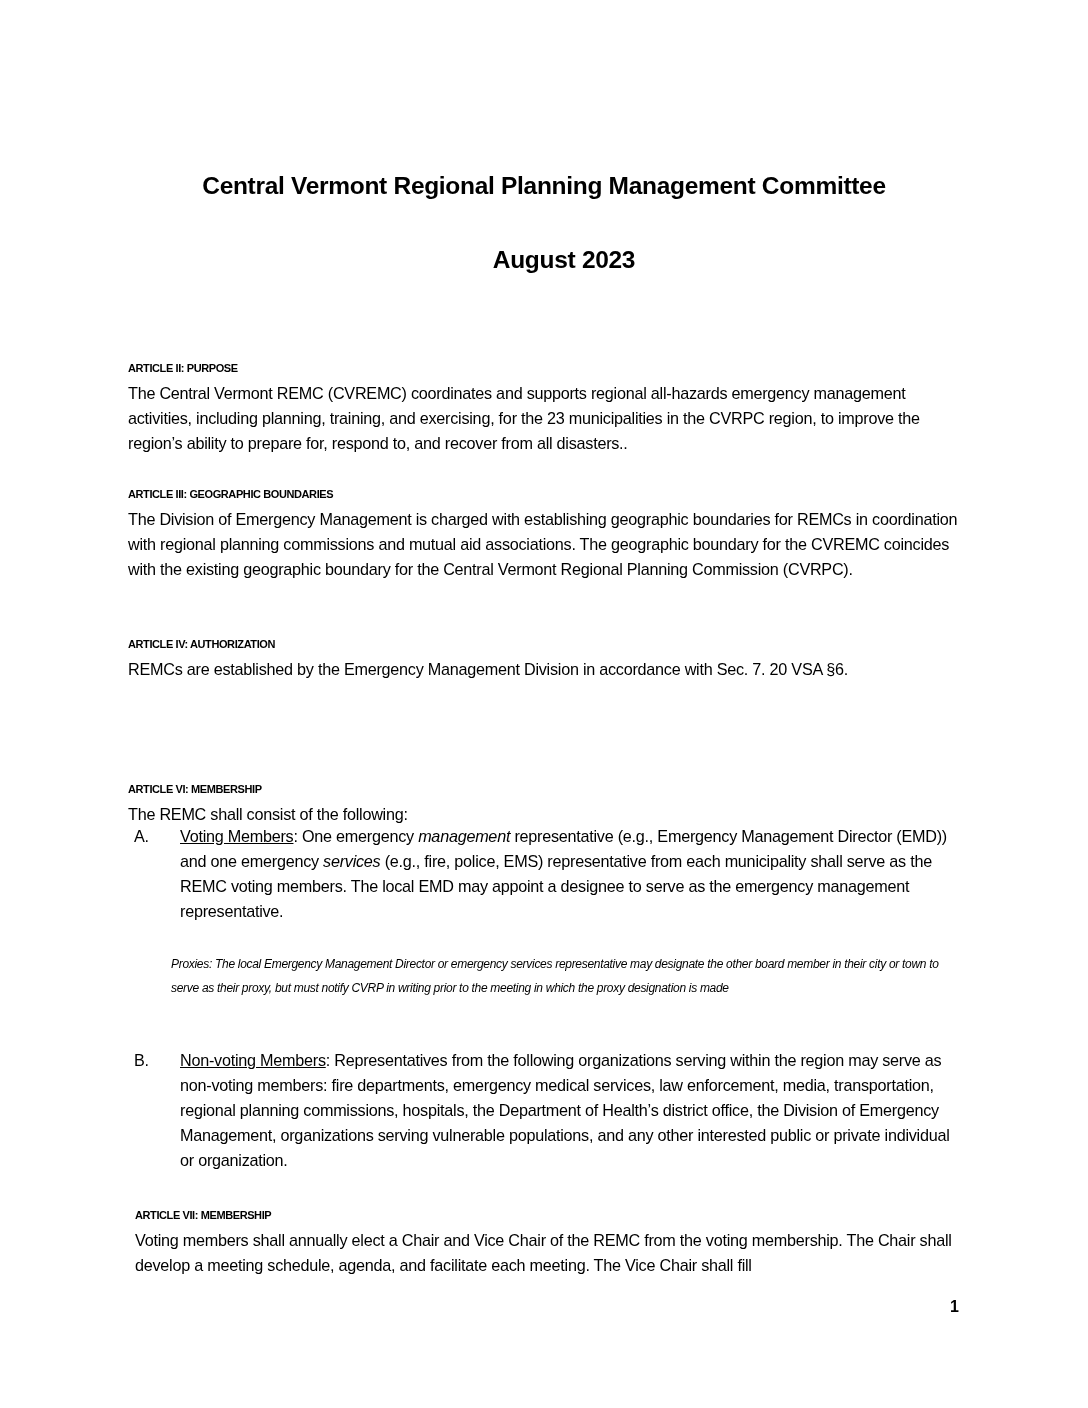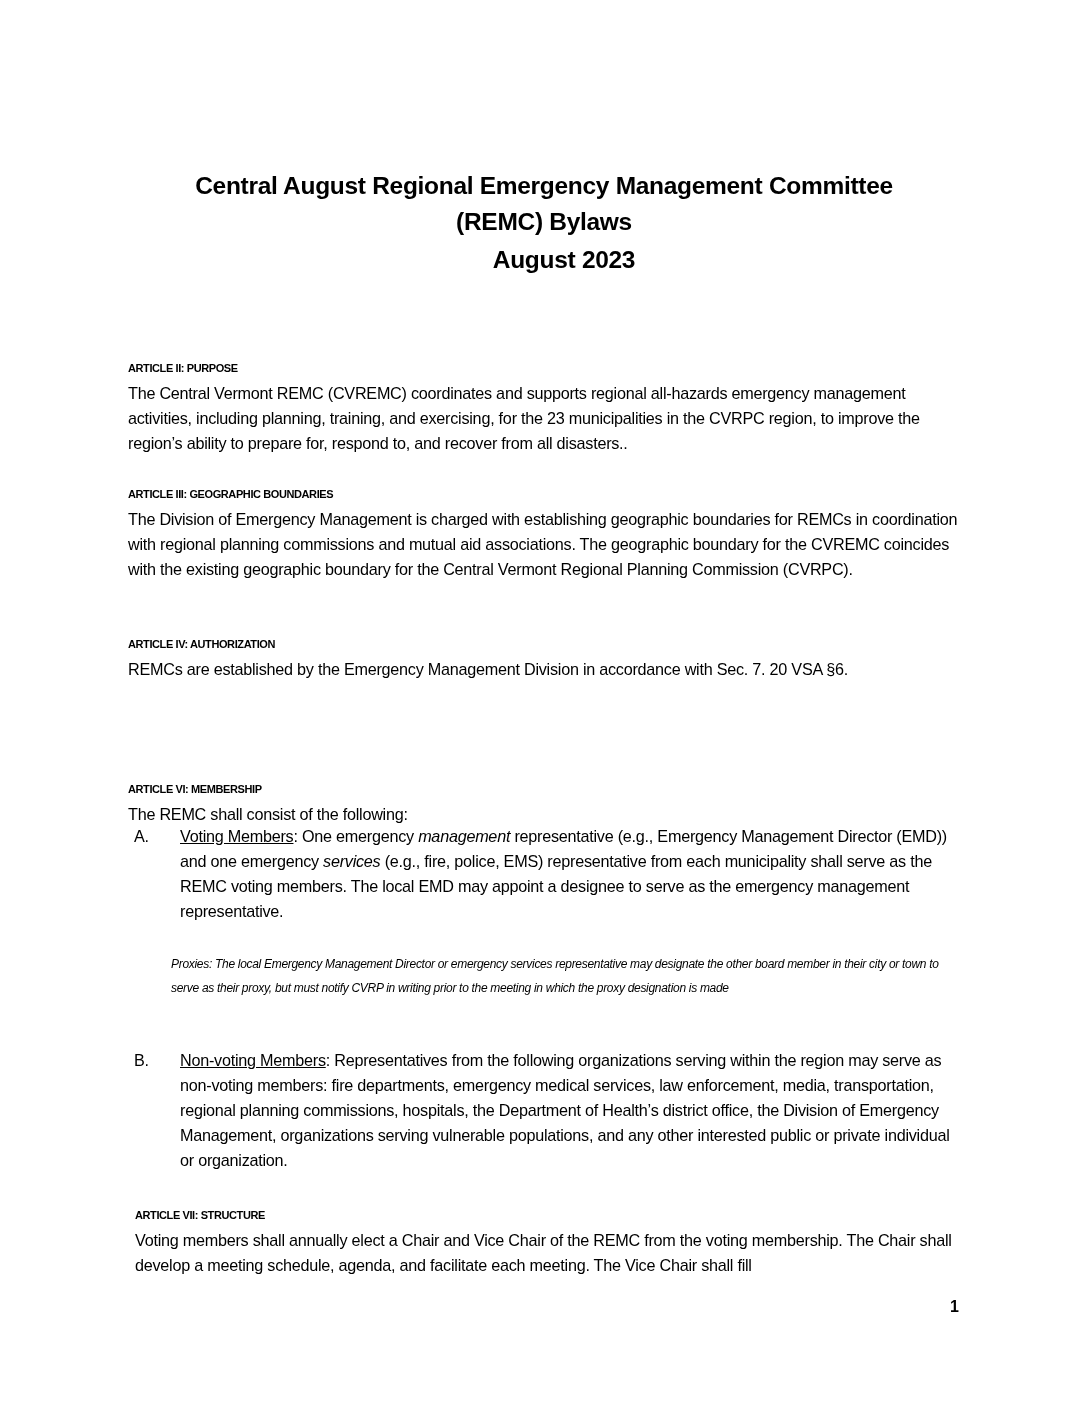--- a/index.html
+++ b/index.html
@@ -23,22 +23,21 @@
     .i { font-style: italic; }
     .proxies { position: absolute; left: 171px; width: 780px; font-style: italic;
                font-size: 12px; line-height: 24px; letter-spacing: -0.3px; }
     .page-num { position: absolute; left: 950px; top: 1298px; font-weight: bold; font-size: 16px; }
   </style>
 </head>
 <body>
 
 <div class="page">
 
-  <div class="title t1">Central August Regional Emergency Management Committee</div>
-  <div class="title t2">(REMC) Bylaws</div>
+  <div class="title t1">Central Vermont Regional Planning Management Committee</div>
   <div class="title t3">August 2023</div>
 
 
   <div class="block" style="top:356px;">
     <div class="heading">ARTICLE II: PURPOSE</div>
     <p class="p">The Central Vermont REMC (CVREMC) coordinates and supports regional all-hazards emergency management activities, including planning, training, and exercising, for the 23 municipalities in the CVRPC region, to improve the region’s ability to prepare for, respond to, and recover from all disasters..</p>
   </div>
 
   <div class="block" style="top:482px;">
     <div class="heading">ARTICLE III: GEOGRAPHIC BOUNDARIES</div>
@@ -62,18 +61,18 @@
   </div>
 
   <div class="proxies" style="top:952px;">Proxies: The local Emergency Management Director or emergency services representative may designate the other board member in their city or town to serve as their proxy, but must notify CVRP in writing prior to the meeting in which the proxy designation is made</div>
 
   <div class="list-item" style="top:1048px;">
     <span class="list-letter">B.</span>
     <div class="list-body"><span class="u">Non-voting Members</span><span>: Representatives from the following organizations serving within the region may serve as non-voting members: fire departments, emergency medical services, law enforcement, media, transportation, regional planning commissions, hospitals, the Department of Health’s district office, the Division of Emergency Management, organizations serving vulnerable populations, and any other interested public or private individual or organization.</span></div>
   </div>
 
   <div class="block" style="top:1203px; left:135px; width:830px;">
-    <div class="heading">ARTICLE VII: STRUCTURE</div>
+    <div class="heading">ARTICLE VII: MEMBERSHIP</div>
     <p class="p">Voting members shall annually elect a Chair and Vice Chair of the REMC from the voting membership. The Chair shall develop a meeting schedule, agenda, and facilitate each meeting. The Vice Chair shall fill</p>
   </div>
 
   <div class="page-num">1</div>
 </div>
 
 </body></html>

